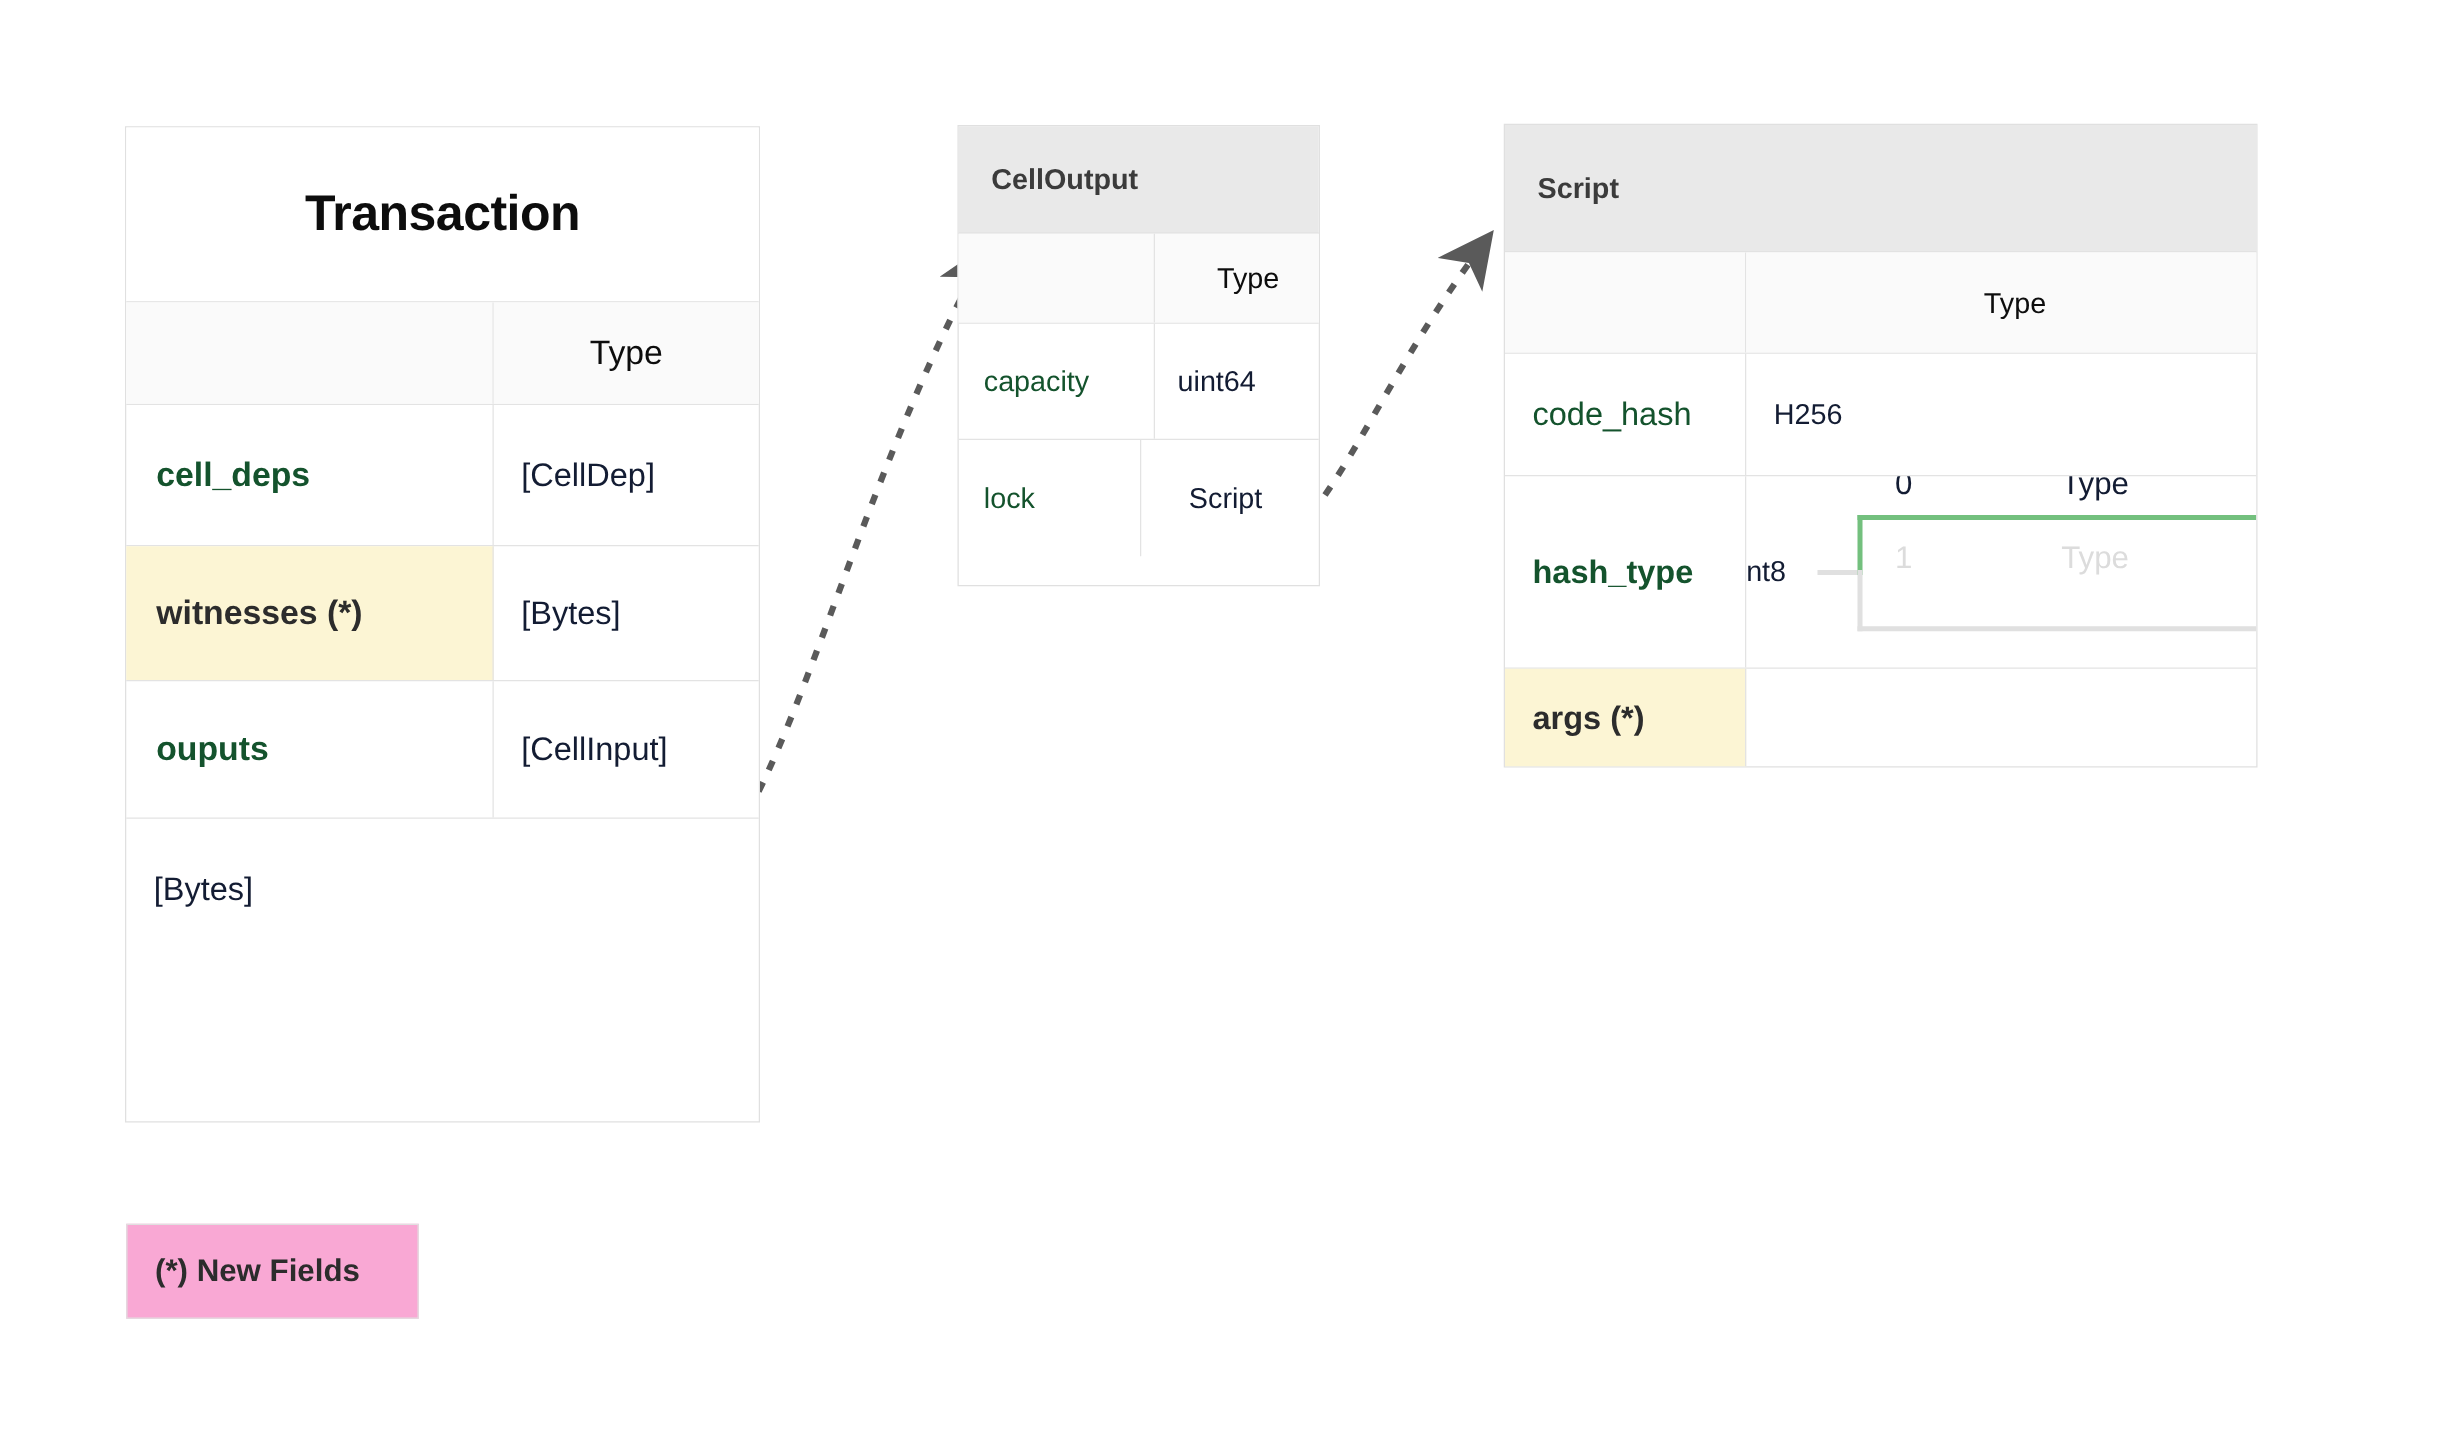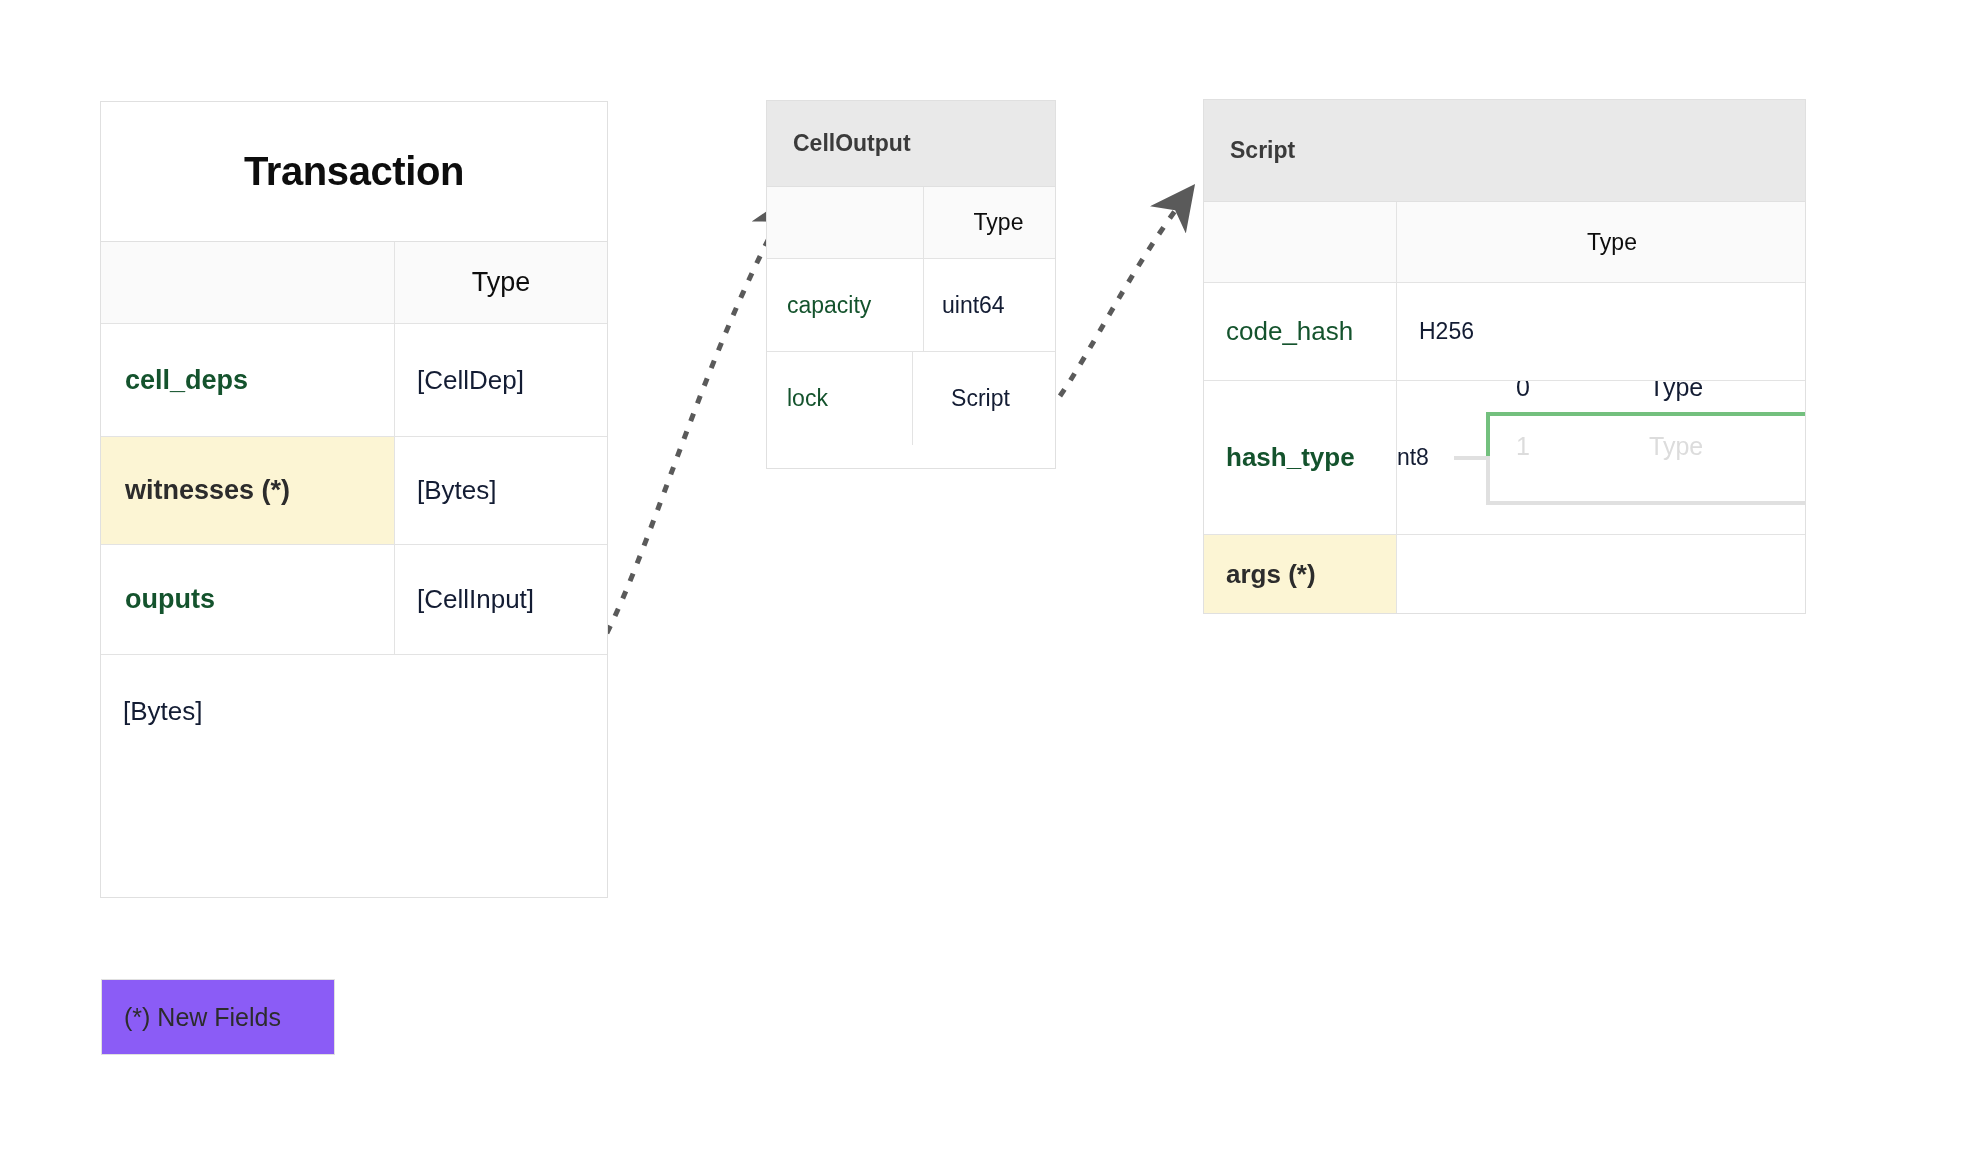--- a/index.html
+++ b/index.html
@@ -145,27 +145,27 @@
   }
   .branch-opt.on .branch-key,
   .branch-opt.on .branch-val { color: #131c33; }
   .branch-opt.off .branch-key,
   .branch-opt.off .branch-val { color: #dcdcdc; }
 
   
   .legend {
     position: absolute;
     box-sizing: border-box;
-    background: #8b5cf6;
+    background: #f9a8d4;
     border: 1px solid #e0e0e0;
     display: flex;
     align-items: center;
     padding-left: 22px;
     font-size: 25px;
-    font-weight: normal;
+    font-weight: bold;
     color: #2c2c2c;
   }
 
   
   .connectors {
     position: absolute;
     inset: 0;
     pointer-events: none;
   }
 </style>

